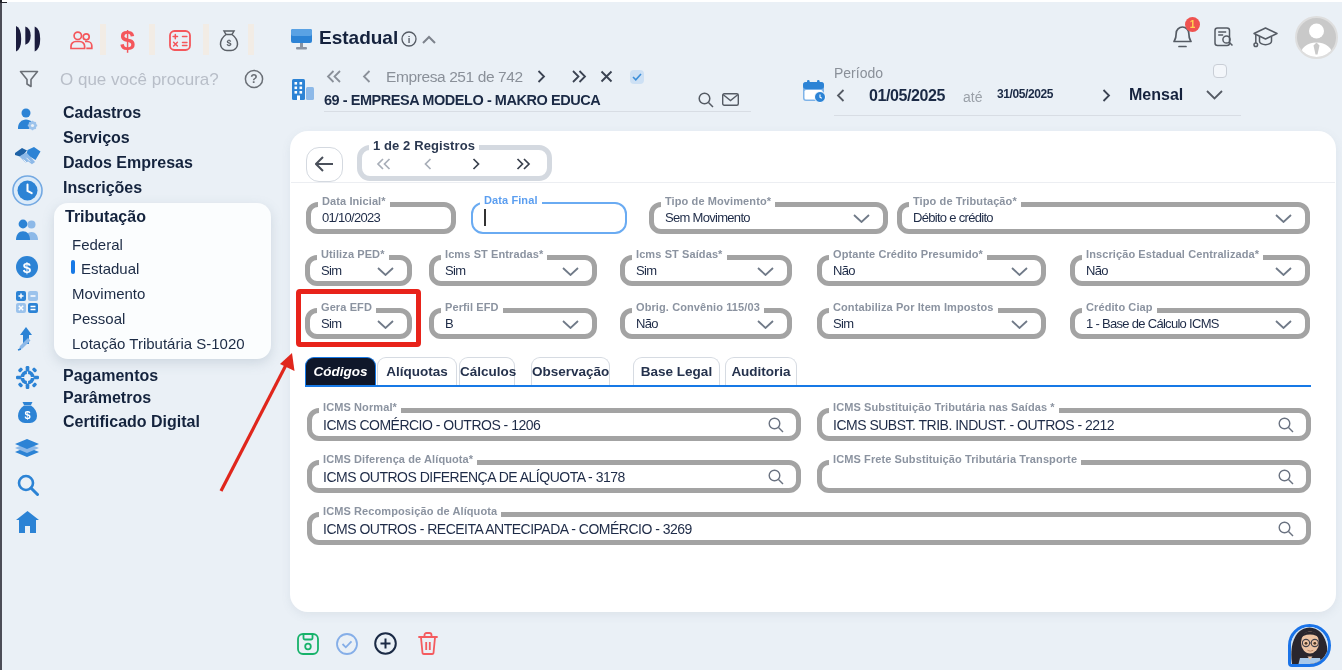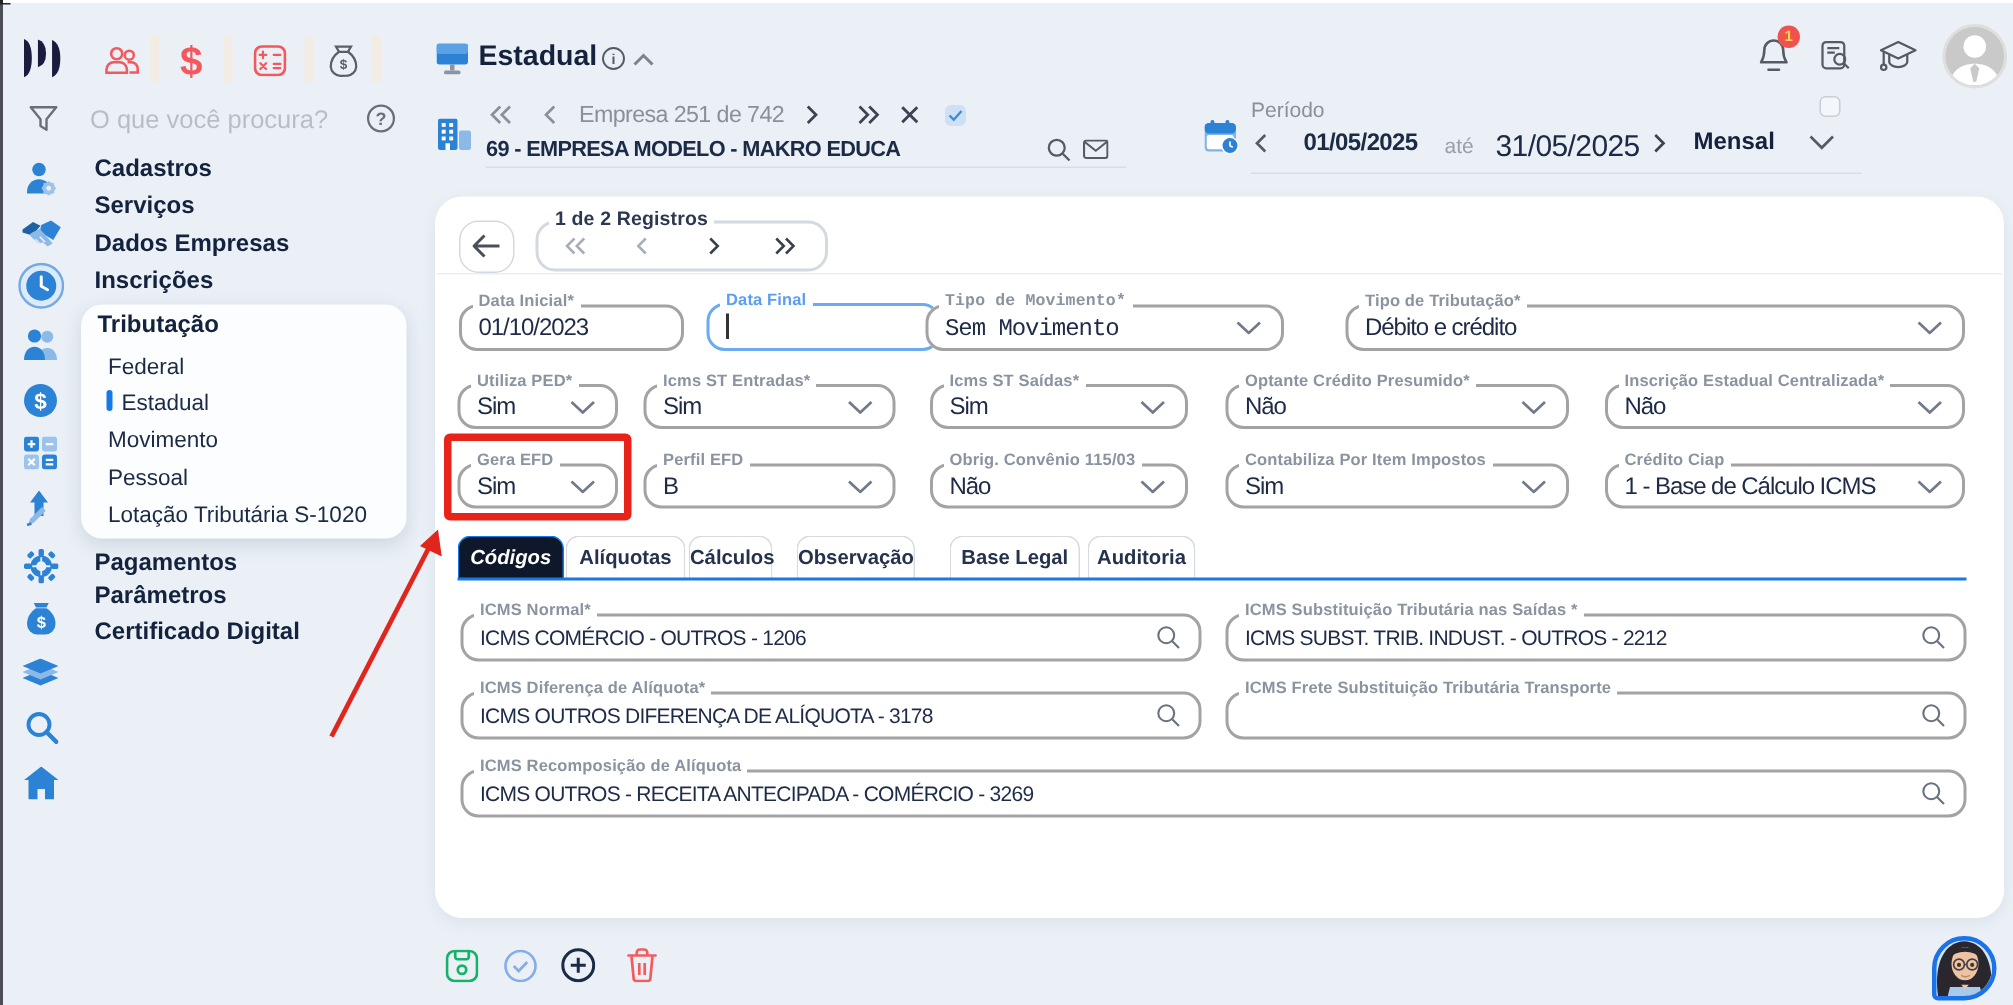--- a/index.html
+++ b/index.html
@@ -1,23 +1,23 @@
 <!DOCTYPE html>
 <html><head>
 <meta charset="utf-8">
 <style>
 * { margin:0; padding:0; box-sizing:border-box; }
 html,body { width:1342px; height:670px; overflow:hidden; }
 body { font-family:"Liberation Sans", sans-serif; background:#eaf0f6; position:relative; color:#16233e; }
 .abs { position:absolute; }
 
-fieldset.fs { position:absolute; border:2px solid #a3a3a3; border-radius:12px; background:#fff; }
+fieldset.fs { position:absolute; border:5px solid #a3a3a3; border-radius:12px; background:#fff; }
 fieldset.fs legend { margin-left:7px; padding:0 4px; font-size:11px; font-weight:bold; color:#8b93a0; letter-spacing:0.1px; white-space:nowrap; }
 fieldset.fs legend span { position:relative; top:-3px; }
-fieldset.fs .v { position:absolute; left:11px; top:0; font-size:16px; letter-spacing:-0.7px; color:#1e2b47; white-space:nowrap; }
+fieldset.fs .v { position:absolute; left:11px; top:0; font-size:13px; letter-spacing:-0.7px; color:#1e2b47; white-space:nowrap; }
 fieldset.fs .v2 { position:absolute; left:11px; top:1px; font-size:14px; letter-spacing:-0.5px; color:#1e2b47; white-space:nowrap; }
 fieldset.fs svg.chev { position:absolute; right:13px; top:4px; }
 fieldset.fs svg.mag { position:absolute; right:12px; top:1px; }
 fieldset.fs.blue { border:2px solid #6aabf2; }
 fieldset.fs.blue legend { color:#5b9ef0; }
 
 .tab { position:absolute; top:357px; height:29px; background:#fff; border:1px solid #d6dbe2; border-bottom:none; border-radius:9px 9px 0 0; font-size:13.5px; font-weight:bold; color:#25324d; text-align:center; line-height:27px; }
 .tab.active { background:#0f172a; color:#fff; border-color:#1779e6;font-style:italic; }
 
 .m1 { position:absolute; left:63px; font-size:16px; font-weight:bold; color:#14233d; }
@@ -236,21 +236,21 @@
   <rect x="1.5" y="10" width="18" height="9.5" rx="1.5" fill="#fff"></rect>
   <circle cx="17" cy="17" r="5.5" fill="#2c83d5" stroke="#fff" stroke-width="1"></circle>
   <path d="M17 14.4 v2.8 l1.8 1" stroke="#fff" stroke-width="1.1" fill="none"></path>
 </svg>
 <div class="abs" style="left:834px;top:65px;font-size:14px;color:#8a9099;">Período</div>
 <svg class="abs" style="left:836px;top:89px;" width="9" height="13" viewBox="0 0 9 13" fill="none" stroke="#555b64" stroke-width="1.8">
     <path d="M7.5 1 L2 6.5 L7.5 12"></path>
   </svg>
 <div class="abs" style="left:869px;top:87px;letter-spacing:-0.4px;font-size:16px;font-weight:bold;color:#1b2a45;">01/05/2025</div>
 <div class="abs" style="left:963px;top:89px;font-size:14px;color:#9aa0a8;">até</div>
-<div class="abs" style="left:997px;top:87px;letter-spacing:-0.4px;font-size:20px;font-weight:normal;color:#1b2a45;">31/05/2025</div>
+<div class="abs" style="left:997px;top:87px;letter-spacing:-0.4px;font-size:12px;font-weight:bold;color:#1b2a45;">31/05/2025</div>
 <svg class="abs" style="left:1102px;top:89px;" width="9" height="13" viewBox="0 0 9 13" fill="none" stroke="#3b4352" stroke-width="1.8">
     <path d="M1.5 1 L7 6.5 L1.5 12"></path>
   </svg>
 <div class="abs" style="left:1129px;top:86px;font-size:16px;font-weight:bold;color:#15223d;">Mensal</div>
 <svg class="abs" style="left:1206px;top:90px;" width="17" height="10" viewBox="0 0 17 10" fill="none" stroke="#555b64" stroke-width="1.8">
     <path d="M1 1 L8.5 8.5 L16 1"></path>
   </svg>
 <div class="abs" style="left:1213px;top:64px;width:14px;height:14px;border:1.5px solid #c9ced6;border-radius:4px;background:#f3f6fa;"></div>
 <div class="abs" style="left:834px;top:115px;width:407px;height:1px;background:#d8dde4;"></div>
 
@@ -304,21 +304,21 @@
 <div class="abs" style="left:291px;top:182px;width:1044px;height:1px;background:#eceef2;"></div>
 
 <fieldset class="fs" style="left:306px;top:198px;width:150px;height:36px;">
   <legend><span>Data Inicial*</span></legend>
     <span class="v">01/10/2023</span>
 </fieldset>
 <fieldset class="fs blue" style="left:471px;top:197px;width:156px;height:37px;">
   <legend><span>Data Final</span></legend>
   <span class="v" style="left:11px;"><span style="display:inline-block;width:1.5px;height:17px;background:#333;vertical-align:middle;"></span></span>
 </fieldset>
-<fieldset class="fs" style="left:617px;top:198px;width:239px;height:36px;font-family:Liberation Mono, monospace;">
+<fieldset class="fs" style="left:649px;top:198px;width:239px;height:36px;">
   <legend><span>Tipo de Movimento*</span></legend>
     <span class="v">Sem Movimento</span>
   <svg class="chev" width="17" height="9" viewBox="0 0 17 9" fill="none" stroke="#707a88" stroke-width="1.8">
       <path d="M1 1 L8.5 8 L16 1"></path>
     </svg>
 </fieldset>
 <fieldset class="fs" style="left:897px;top:198px;width:413px;height:36px;">
   <legend><span>Tipo de Tributação*</span></legend>
     <span class="v">Débito e crédito</span>
   <svg class="chev" width="17" height="9" viewBox="0 0 17 9" fill="none" stroke="#707a88" stroke-width="1.8">

